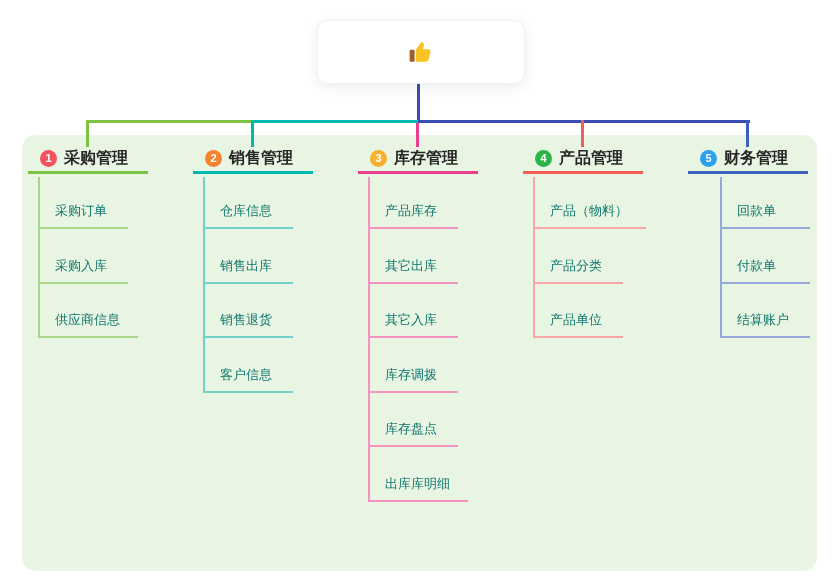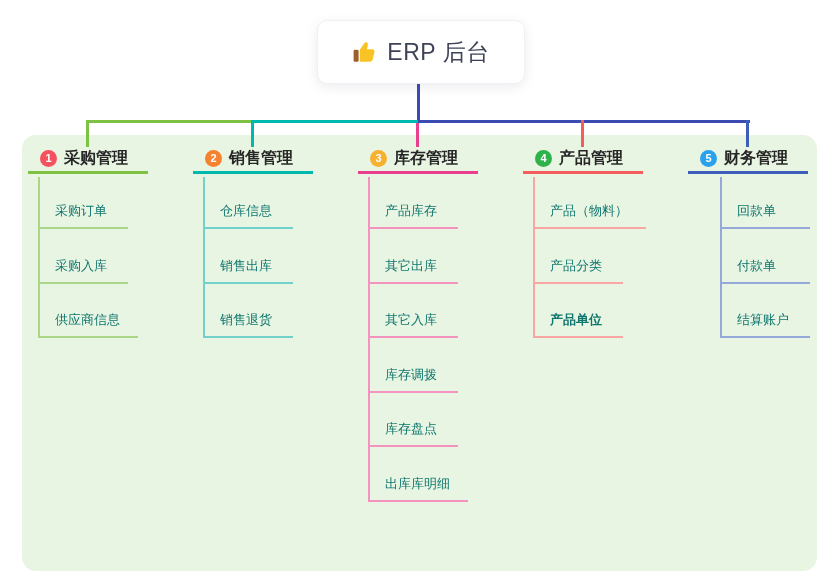--- a/index.html
+++ b/index.html
@@ -46,21 +46,20 @@
 <div class="canvas">
   <div class="panel"></div>
 
   <div class="root-card">
     <span class="thumb">
       <svg width="26" height="26" viewBox="0 0 24 24" aria-hidden="true">
         <rect x="1.5" y="10" width="4.6" height="11" rx="1.2" fill="#9c5f2e"></rect>
         <path d="M7.2 21h9.4c1.2 0 2.2-.8 2.5-2l1.7-6.9c.3-1.3-.7-2.6-2-2.6h-5l.9-4.1c.2-1-.4-2-1.4-2.3-.8-.2-1.6.1-2 .8L7.2 10z" fill="#f7c325"></path>
       </svg>
     </span>
-    <span class="root-title">ERP 后台</span>
   </div>
 
   <div id="connectors">
       <div class="line" style="left: 417px; top: 82px; width: 3px; height: 39px; background: rgb(58, 76, 178);"></div>
       <div class="line" style="left: 86px; top: 120px; width: 167px; height: 3px; background: rgb(125, 194, 67);"></div>
       <div class="line" style="left: 252px; top: 120px; width: 167px; height: 3px; background: rgb(0, 185, 174);"></div>
       <div class="line" style="left: 418px; top: 120px; width: 332px; height: 3px; background: rgb(58, 76, 178);"></div>
       <div class="line" style="left: 86px; top: 120px; width: 3px; height: 27px; background: rgb(125, 194, 67);"></div>
       <div class="line" style="left: 251px; top: 120px; width: 3px; height: 27px; background: rgb(0, 185, 174);"></div>
       <div class="line" style="left: 416px; top: 123px; width: 3px; height: 24px; background: rgb(234, 62, 143);"></div>
@@ -78,41 +77,42 @@
         <div class="child-row" style="border-bottom: 2px solid rgb(171, 214, 135);">供应商信息</div>
       </div>
       <div class="branch-header" style="left: 193px; top: 146px; border-bottom: 3px solid rgb(0, 185, 174);">
         <span class="badge" style="background: rgb(246, 129, 47);">2</span>
         <span class="branch-title">销售管理</span>
       </div>
       <div class="children" style="left: 203px; top: 177px; border-left: 2px solid rgb(114, 210, 201);">
         <div class="child-row" style="border-bottom: 2px solid rgb(114, 210, 201);">仓库信息</div>
         <div class="child-row" style="border-bottom: 2px solid rgb(114, 210, 201);">销售出库</div>
         <div class="child-row" style="border-bottom: 2px solid rgb(114, 210, 201);">销售退货</div>
+        <div class="child-row" style="border-bottom: 2px solid rgb(114, 210, 201);">客户信息</div>
       </div>
       <div class="branch-header" style="left: 358px; top: 146px; border-bottom: 3px solid rgb(234, 62, 143);">
         <span class="badge" style="background: rgb(248, 177, 46);">3</span>
         <span class="branch-title">库存管理</span>
       </div>
       <div class="children" style="left: 368px; top: 177px; border-left: 2px solid rgb(244, 146, 192);">
         <div class="child-row" style="border-bottom: 2px solid rgb(244, 146, 192);">产品库存</div>
         <div class="child-row" style="border-bottom: 2px solid rgb(244, 146, 192);">其它出库</div>
         <div class="child-row" style="border-bottom: 2px solid rgb(244, 146, 192);">其它入库</div>
         <div class="child-row" style="border-bottom: 2px solid rgb(244, 146, 192);">库存调拨</div>
         <div class="child-row" style="border-bottom: 2px solid rgb(244, 146, 192);">库存盘点</div>
         <div class="child-row" style="border-bottom: 2px solid rgb(244, 146, 192);">出库库明细</div>
       </div>
       <div class="branch-header" style="left: 523px; top: 146px; border-bottom: 3px solid rgb(245, 93, 93);">
         <span class="badge" style="background: rgb(46, 179, 75);">4</span>
         <span class="branch-title">产品管理</span>
       </div>
       <div class="children" style="left: 533px; top: 177px; border-left: 2px solid rgb(249, 166, 164);">
         <div class="child-row" style="border-bottom: 2px solid rgb(249, 166, 164);">产品（物料）</div>
         <div class="child-row" style="border-bottom: 2px solid rgb(249, 166, 164);">产品分类</div>
-        <div class="child-row" style="border-bottom: 2px solid rgb(249, 166, 164); font-weight: bold;">产品单位</div>
+        <div class="child-row" style="border-bottom: 2px solid rgb(249, 166, 164);">产品单位</div>
       </div>
       <div class="branch-header" style="left: 688px; top: 146px; border-bottom: 3px solid rgb(61, 94, 186);">
         <span class="badge" style="background: rgb(41, 161, 236);">5</span>
         <span class="branch-title">财务管理</span>
       </div>
       <div class="children" style="left: 720px; top: 177px; border-left: 2px solid rgb(148, 168, 218);">
         <div class="child-row" style="border-bottom: 2px solid rgb(148, 168, 218);">回款单</div>
         <div class="child-row" style="border-bottom: 2px solid rgb(148, 168, 218);">付款单</div>
         <div class="child-row" style="border-bottom: 2px solid rgb(148, 168, 218);">结算账户</div>
       </div>

